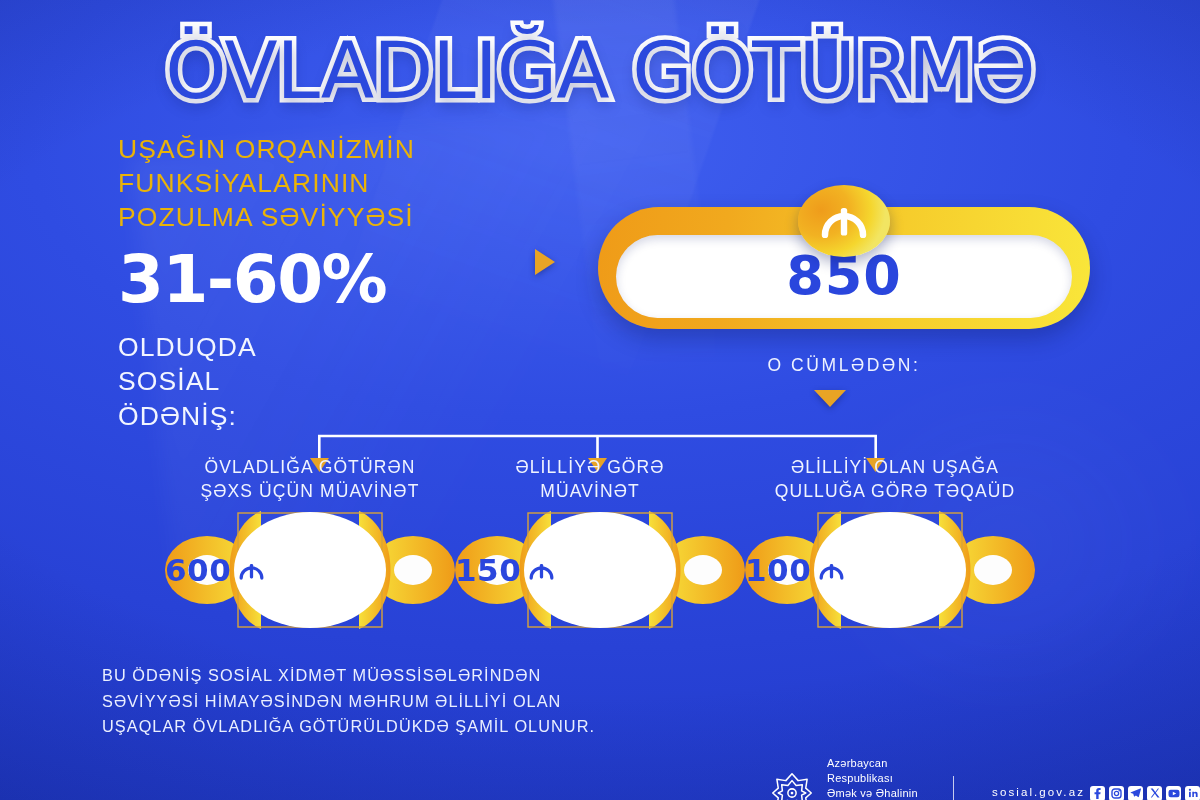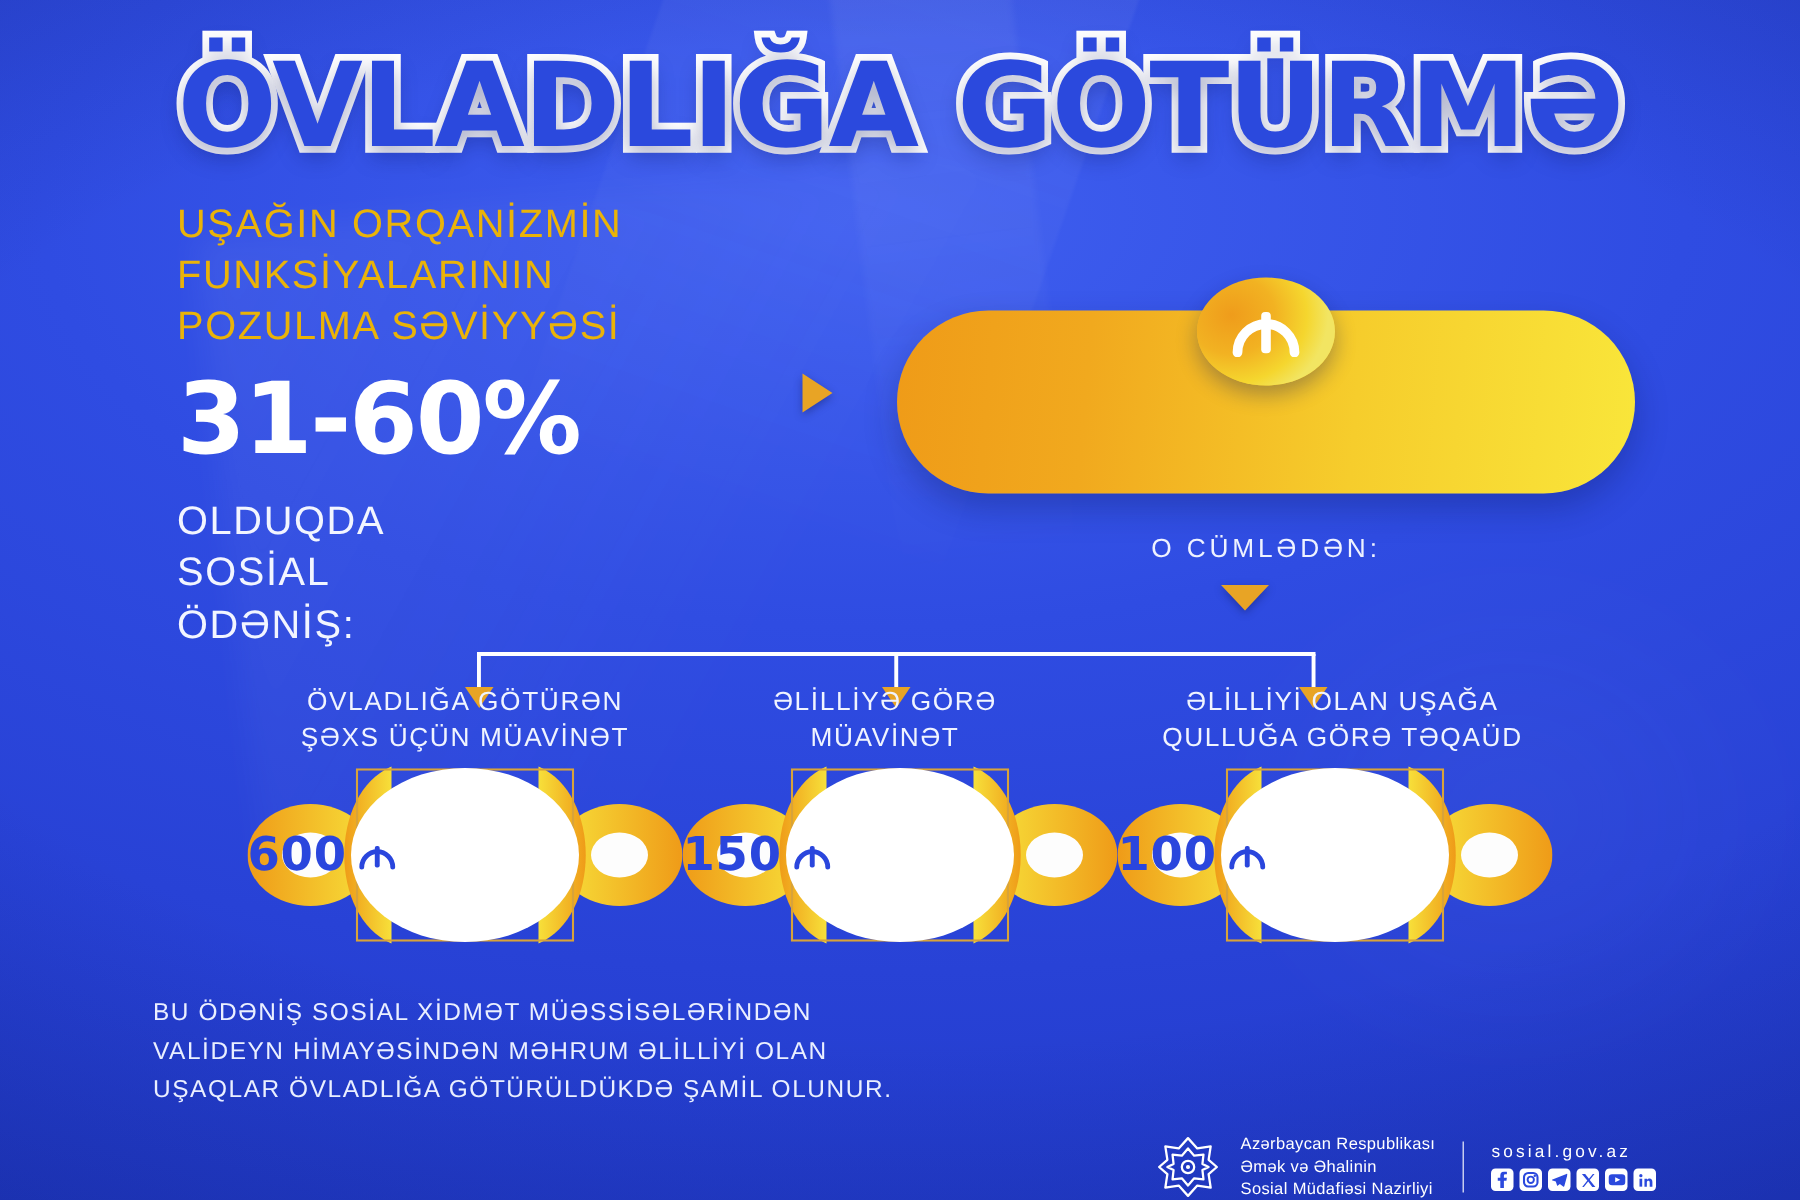--- a/index.html
+++ b/index.html
@@ -59,21 +59,21 @@
 
   
   .title-wrap {
     position: absolute;
     left: 0; right: 0; top: 32px;
     text-align: center;
   }
   .title {
     display: inline-block;
     font-family: "DejaVu Sans", sans-serif;
-    font-weight: 700;
+    font-weight: 400;
     font-size: 78px;
     line-height: 1;
     letter-spacing: -1px;
     color: #2b49dd;
     -webkit-text-stroke: 9px #ffffff;
     paint-order: stroke fill;
     text-shadow: 0 7px 14px rgba(12,24,96,.35);
     white-space: nowrap;
   }
 
@@ -253,21 +253,21 @@
     line-height: 1.36;
     letter-spacing: .25px;
     color: #ffffff;
     white-space: pre-line;
   }
   .f-div {
     width: 1.5px; height: 34px;
     background: rgba(255,255,255,.75);
     margin: 0 5px;
   }
-  .f-right { display: flex; flex-direction: column; gap: 5px; }
+  .f-right { display: flex; flex-direction: row; gap: 5px; margin-left: 20px; }
   .site {
     font-family: "Liberation Sans", sans-serif;
     font-size: 11.5px;
     letter-spacing: 2.1px;
     color: #ffffff;
   }
   .socials { display: flex; gap: 4px; }
   .soc {
     width: 15px; height: 15px;
     border-radius: 3px;
@@ -302,20 +302,23 @@
     <div class="pct">31-60%</div>
     <div class="lede-2">OLDUQDA
 SOSİAL
 ÖDƏNİŞ:</div>
   </div>
 
   <div class="tri tri-right"></div>
   <div class="tri tri-down"></div>
 
   <div class="pill">
+    <div class="pill-inner">
+      <span class="pill-value">850</span>
+    </div>
     <div class="coin">
       <svg class="manat" width="46" height="34" viewBox="0 0 46 34" aria-hidden="true">
         <path d="M4 31 A19 19 0 0 1 42 31" fill="none" stroke="#ffffff" stroke-width="6.5" stroke-linecap="round"></path>
         <rect x="19.8" y="4" width="6.4" height="27.5" rx="2.6" fill="#ffffff"></rect>
       </svg>
     </div>
   </div>
 
   <div class="o-cumleden">O CÜMLƏDƏN:</div>
 
@@ -424,21 +427,21 @@
     <div class="badge-text">
       <span class="badge-num">100</span>
       <svg class="manat-sm" width="25" height="19" viewBox="0 0 46 34" aria-hidden="true">
         <path d="M4 31 A19 19 0 0 1 42 31" fill="none" stroke="#2a46dd" stroke-width="6" stroke-linecap="round"></path>
         <rect x="20" y="5" width="6" height="26.5" rx="2.5" fill="#2a46dd"></rect>
       </svg>
     </div>
   </div>
 
   <div class="footnote">BU ÖDƏNİŞ SOSİAL XİDMƏT MÜƏSSİSƏLƏRİNDƏN
-VALİDEYN HİMAYƏSİNDƏN MƏHRUM ƏLİLLİYİ OLAN
+SƏVİYYƏSİ HİMAYƏSİNDƏN MƏHRUM ƏLİLLİYİ OLAN
 UŞAQLAR ÖVLADLIĞA GÖTÜRÜLDÜKDƏ ŞAMİL OLUNUR.</div>
 
   <div class="footer">
     <svg class="emblem" viewBox="0 0 64 64">
       <g fill="none" stroke="#ffffff" stroke-width="2.2" stroke-linejoin="round">
         <path d="M32 4 L41 14 L54 12 L52 25 L60 32 L52 39 L54 52 L41 50 L32 60 L23 50 L10 52 L12 39 L4 32 L12 25 L10 12 L23 14 Z"></path>
         <path d="M32 14 L38 21 L47 20 L46 29 L52 32 L46 35 L47 44 L38 43 L32 50 L26 43 L17 44 L18 35 L12 32 L18 29 L17 20 L26 21 Z"></path>
       </g>
       <circle cx="32" cy="32" r="6" fill="none" stroke="#ffffff" stroke-width="2.2"></circle>
       <circle cx="32" cy="32" r="2" fill="#ffffff"></circle>

